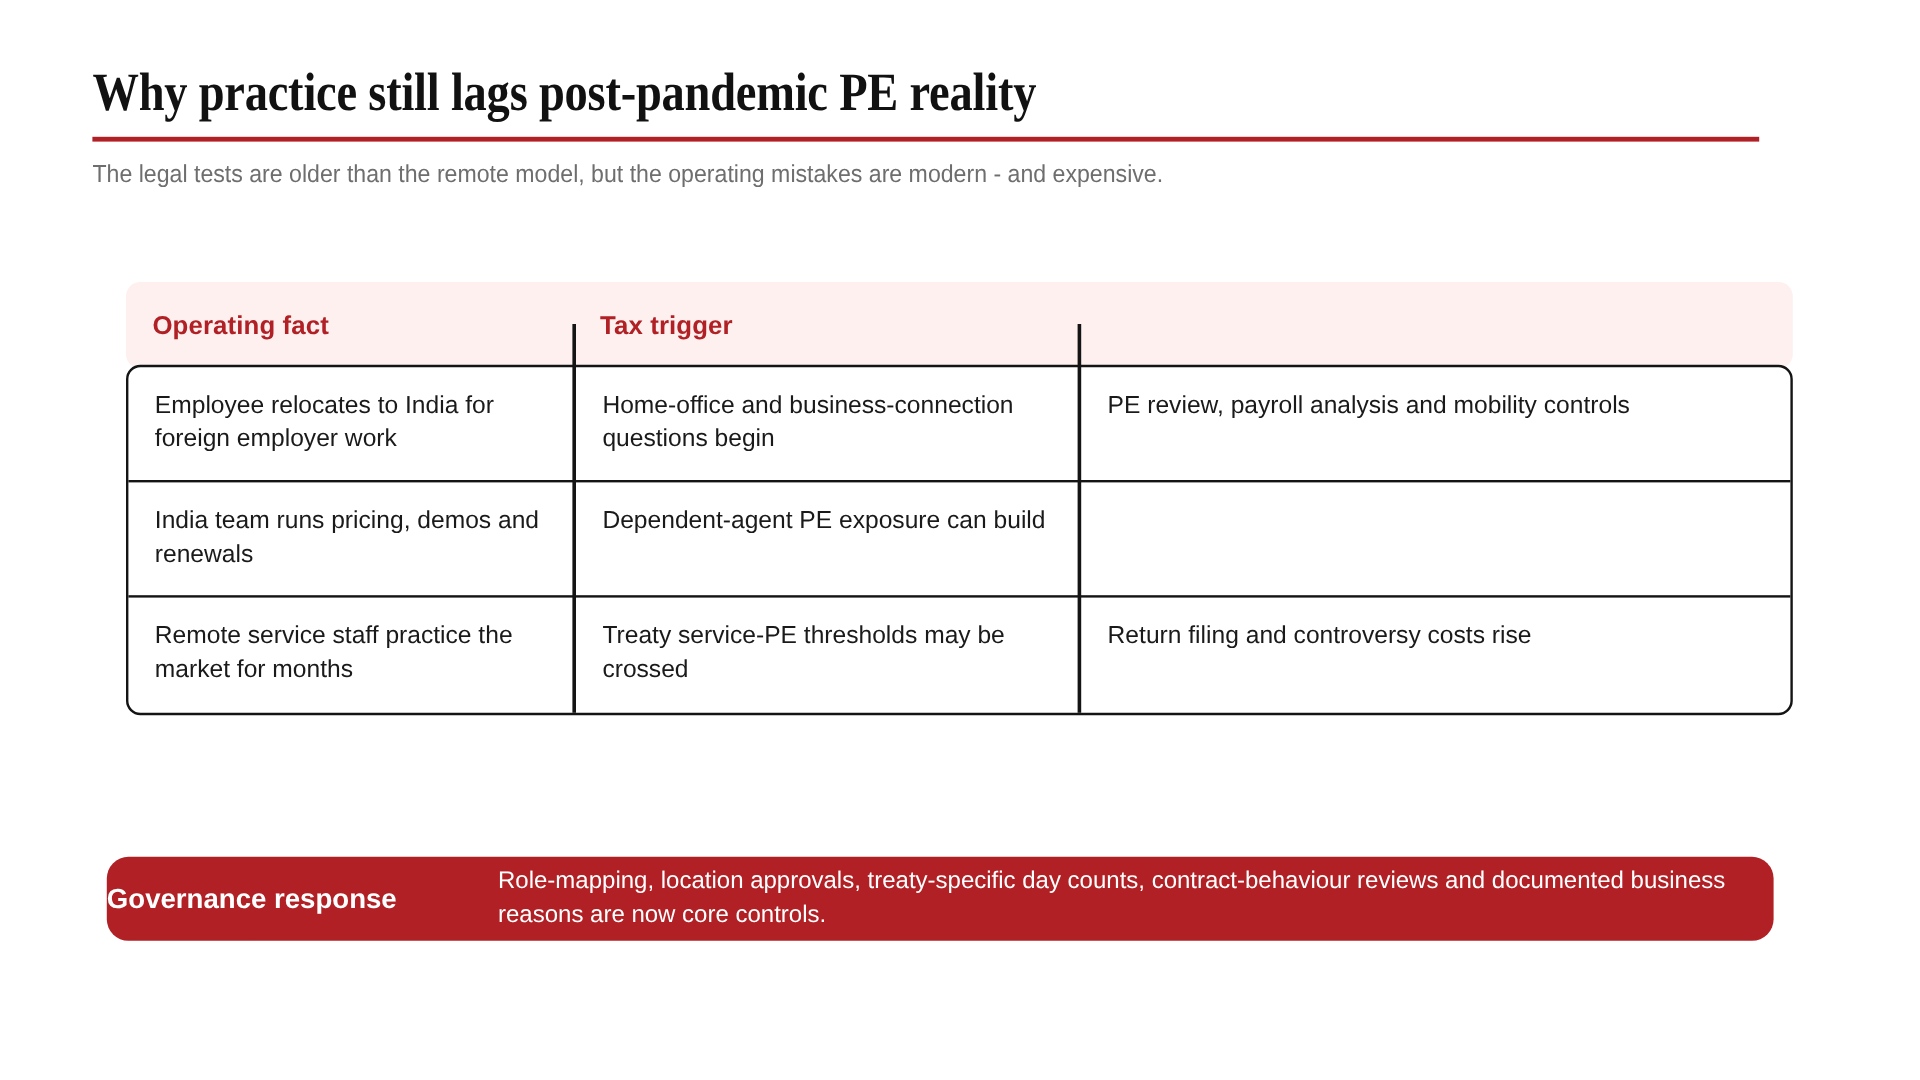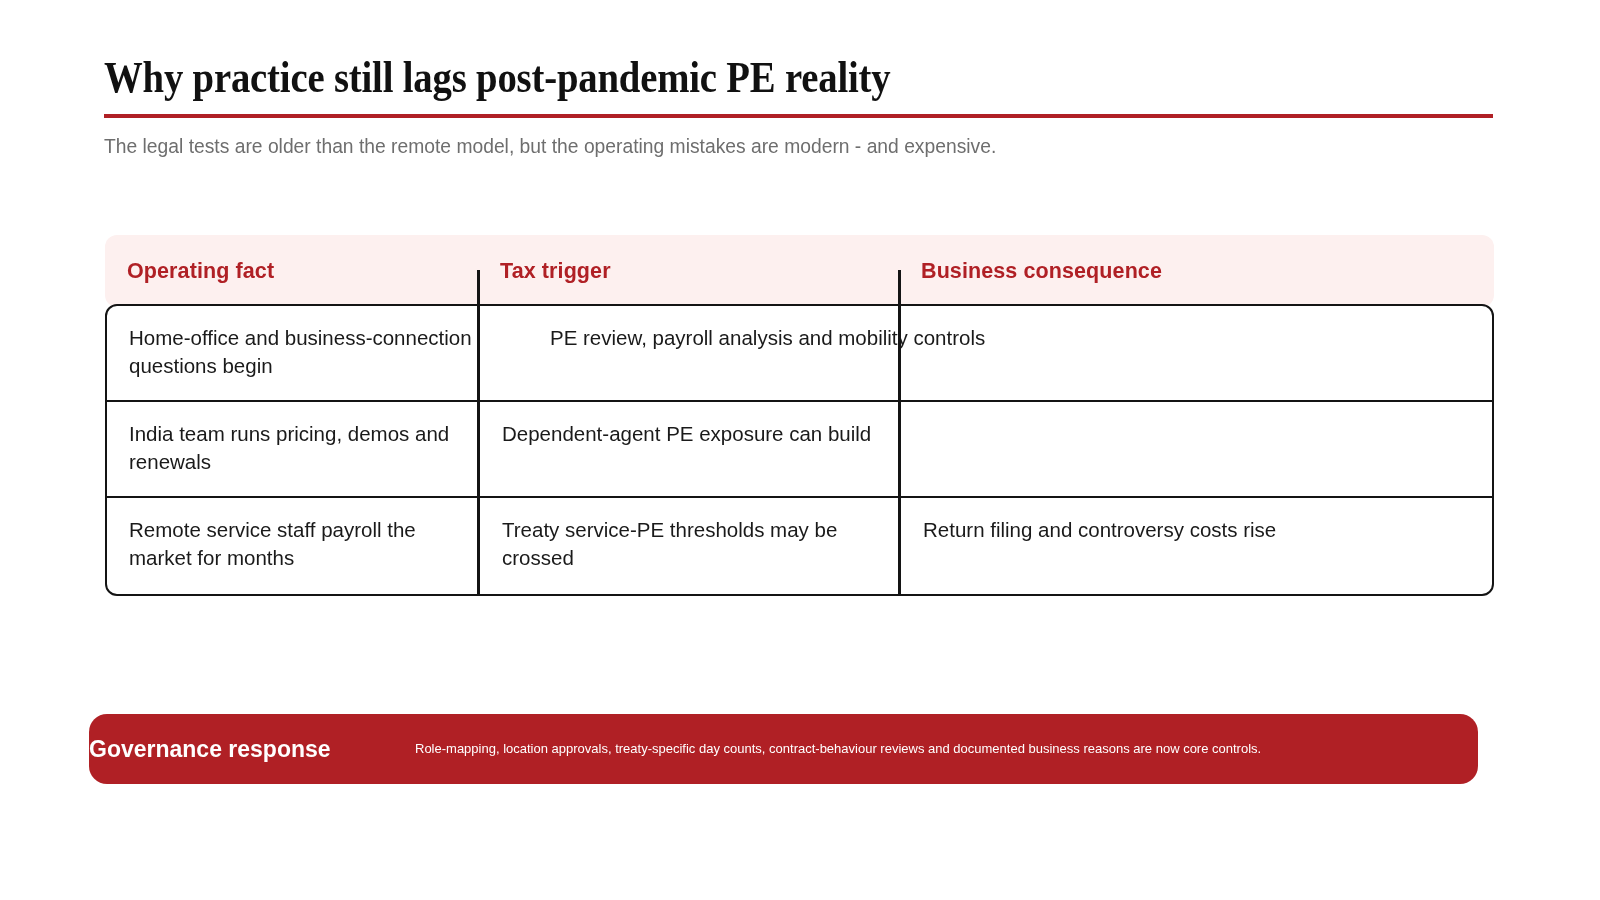--- a/index.html
+++ b/index.html
@@ -18,21 +18,21 @@
   .slide {
     position: relative;
     width: 1600px;
     height: 900px;
     box-sizing: border-box;
   }
 
   
   .header {
     position: absolute;
-    left: 104px;
+    left: 77px;
     top: 52px;
     width: 1389px;
   }
   .title {
     font-family: "Liberation Serif", serif;
     font-size: 45px;
     font-weight: 700;
     line-height: 1.12;
     color: #111111;
     letter-spacing: -0.2px;
@@ -144,61 +144,61 @@
     flex: 0 0 326px;
     box-sizing: border-box;
     font-size: 23px;
     font-weight: 700;
     color: #ffffff;
     white-space: nowrap;
   }
   .banner-text {
     flex: 1 1 auto;
     padding-right: 28px;
-    font-size: 13px;
+    font-size: 20px;
     line-height: 1.38;
     color: #ffffff;
   }
 </style>
 </head>
 <body>
 
 <div class="slide">
 
   <div class="header">
     <h1 class="title">Why practice still lags post-pandemic PE reality</h1>
     <div class="title-rule"></div>
     <div class="subtitle">The legal tests are older than the remote model, but the operating mistakes are modern - and expensive.</div>
   </div>
 
   <div class="table-wrap">
 
     <div class="thead">
       <div class="th col-1">Operating fact</div>
       <div class="th col-2">Tax trigger</div>
-      <div class="th col-3">Business consequence</div>
     </div>
 
     <div class="tbody">
 
       <div class="vrule vrule-1"></div>
       <div class="vrule vrule-2"></div>
 
       <div class="trow">
+        <div class="td col-1">Employee relocates to India for foreign employer work</div>
         <div class="td col-2">Home-office and business-connection questions begin</div>
         <div class="td col-3">PE review, payroll analysis and mobility controls</div>
       </div>
 
       <div class="trow">
         <div class="td col-1">India team runs pricing, demos and renewals</div>
         <div class="td col-2">Dependent-agent PE exposure can build</div>
       </div>
 
       <div class="trow">
-        <div class="td col-1">Remote service staff payroll the market for months</div>
+        <div class="td col-1">Remote service staff practice the market for months</div>
         <div class="td col-2">Treaty service-PE thresholds may be crossed</div>
         <div class="td col-3">Return filing and controversy costs rise</div>
       </div>
 
 
     </div>
   </div>
 
   <div class="banner">
     <div class="banner-label">Governance response</div>

